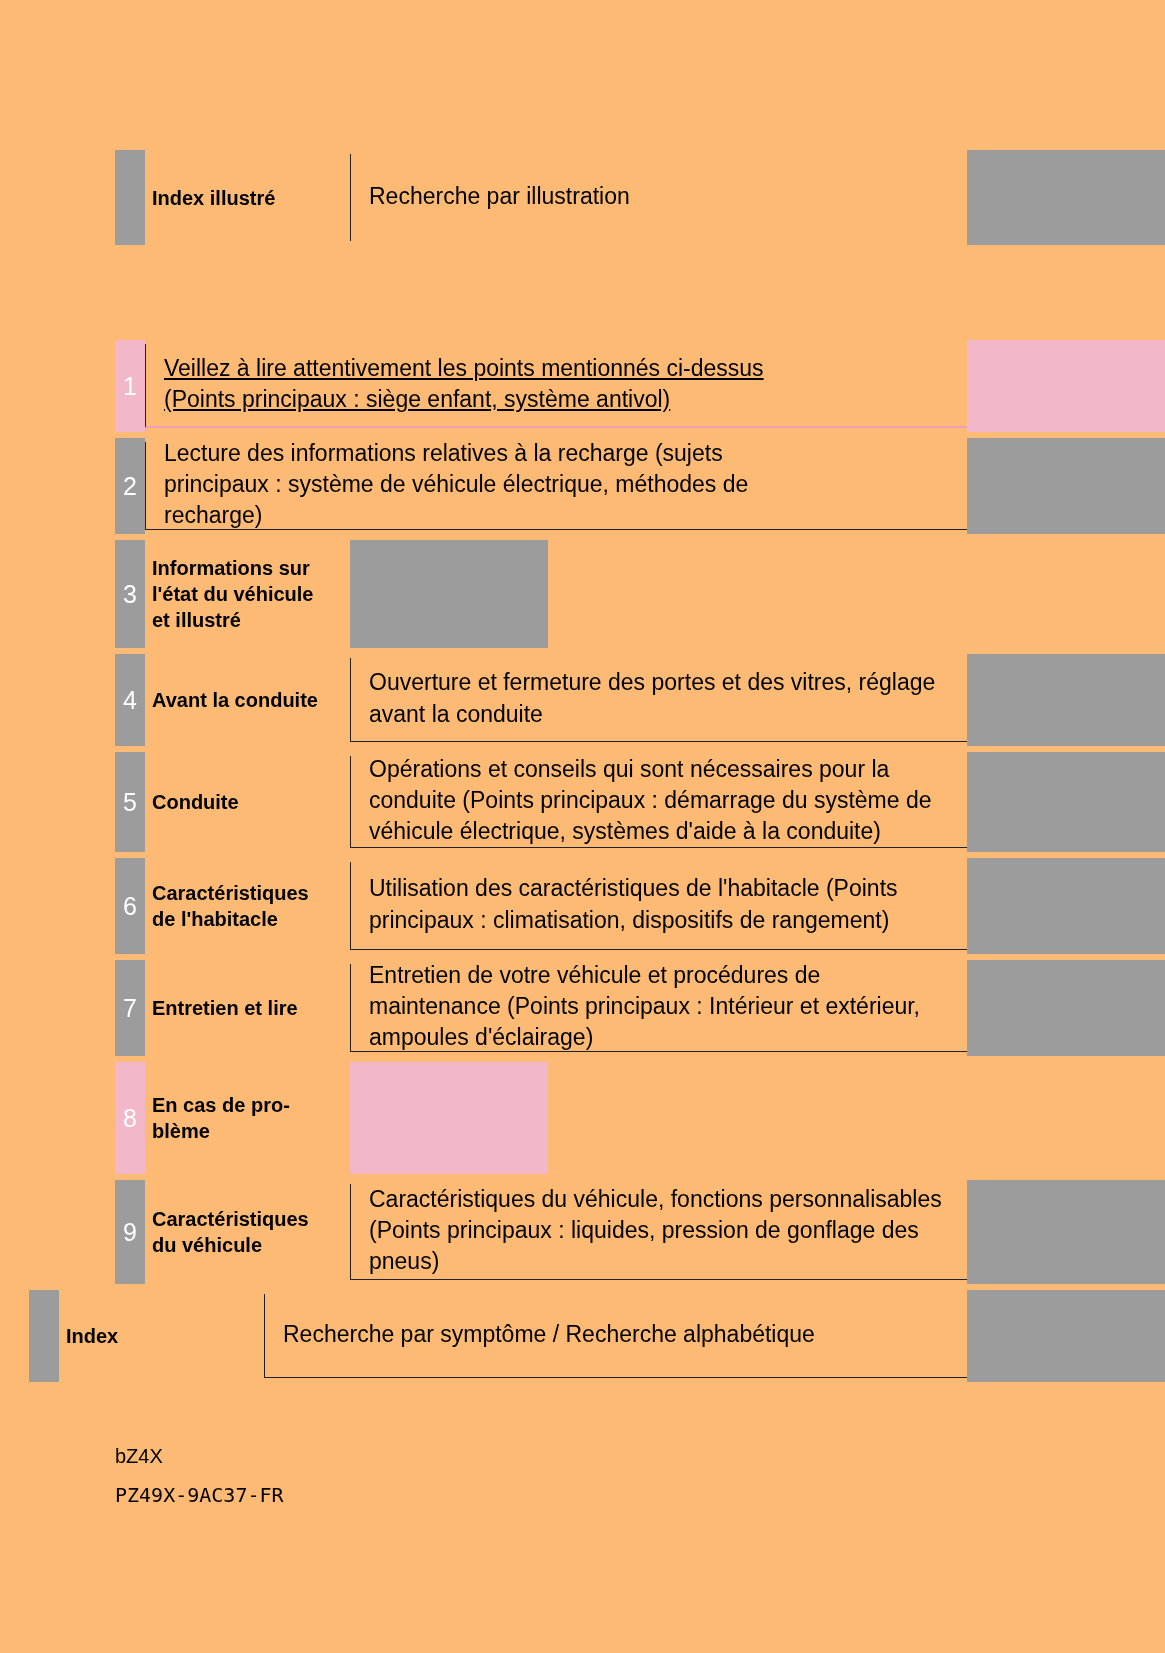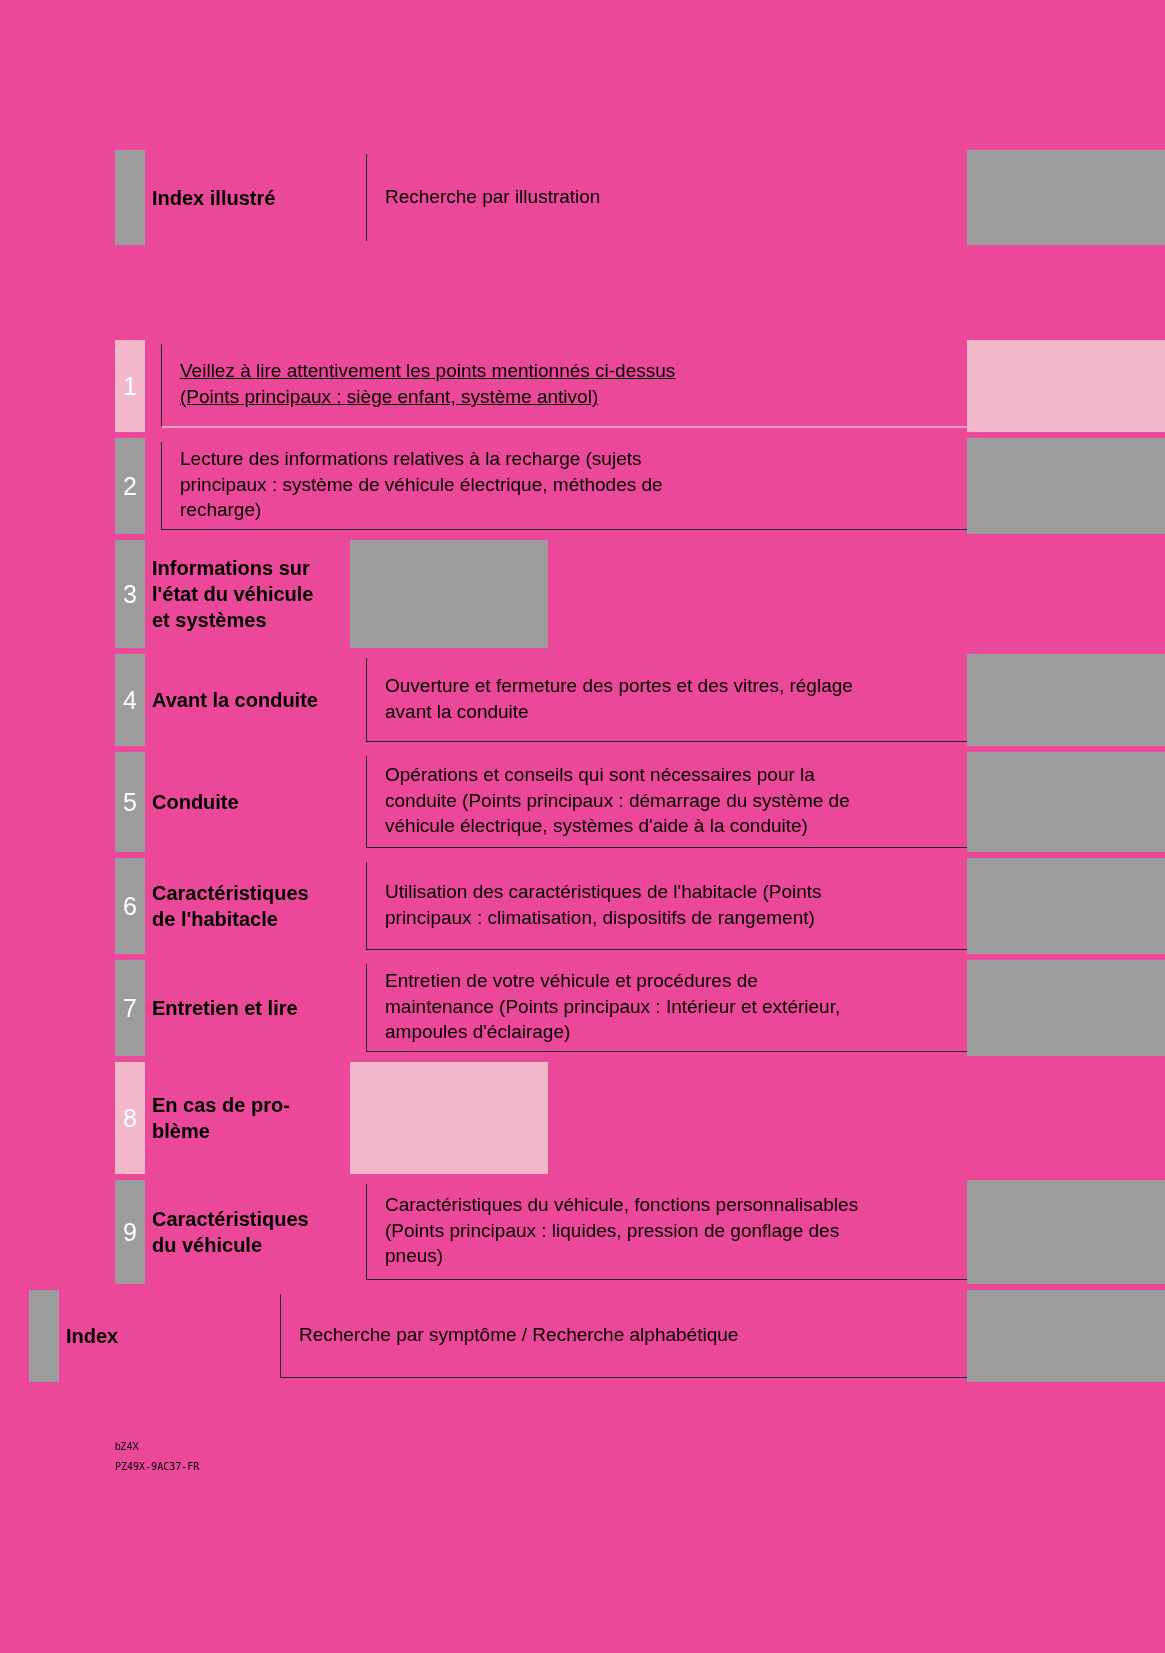--- a/index.html
+++ b/index.html
@@ -1,20 +1,20 @@
 <!DOCTYPE html>
 <html><head>
 <meta charset="utf-8">
 <style>
   * { margin: 0; padding: 0; box-sizing: border-box; }
   body { background: #fff; }
   .page {
     width: 1165px;
     height: 1653px;
-    background: #ec4899;
+    background: #fdba74;
     position: relative;
     font-family: "Liberation Sans", sans-serif;
     color: #111;
     padding-top: 150px;
     overflow: hidden;
   }
   .row {
     display: flex;
     padding-left: 115px;
     margin-bottom: 6px;
@@ -39,25 +39,25 @@
     font-weight: bold;
     font-size: 20px;
     line-height: 1.3;
     white-space: pre-line;
     color: #000;
   }
   .desc-box {
     flex: 1 1 auto;
     border-left: 1px solid #222;
     border-bottom: 1px solid #222;
-    margin: 4px 0 4px 16px;
+    margin: 4px 0 4px 0;
     padding: 4px 6px 6px 18px;
     display: flex;
     align-items: center;
-    font-size: 19px;
+    font-size: 23px;
     line-height: 1.35;
     white-space: pre-line;
     color: #000;
   }
   .edge-tab {
     width: 198px;
     flex: 0 0 198px;
     background: #9c9c9c;
   }
   
@@ -75,21 +75,21 @@
   .r4 { height: 92px; }
   .r5 { height: 100px; }
   .r6 { height: 96px; }
   .r7 { height: 96px; }
   .r8 { height: 112px; }
   .r9 { height: 104px; }
   .rix { height: 92px; padding-left: 29px; }
   .footer {
     margin-top: 55px;
     padding-left: 115px;
-    font-size: 10px;
+    font-size: 20px;
     line-height: 1.95;
     color: #000;
   }
   .footer .code { font-family: "DejaVu Sans Mono", monospace; }
 </style>
 </head>
 <body>
 
 <div class="page">
 
@@ -120,21 +120,21 @@
 recharge)</div>
       <div class="edge-tab"></div>
     </div>
 
     <div class="row r3">
       <div class="tab">
           <span>3</span>
         </div>
       <div class="label-col">Informations sur
 l'état du véhicule
-et systèmes</div>
+et illustré</div>
       <div class="edge-tab"></div>
     </div>
 
     <div class="row r4">
       <div class="tab">
           <span>4</span>
         </div>
       <div class="label-col">Avant la conduite</div>
       <div class="desc-box">Ouverture et fermeture des portes et des vitres, réglage
 avant la conduite</div>

